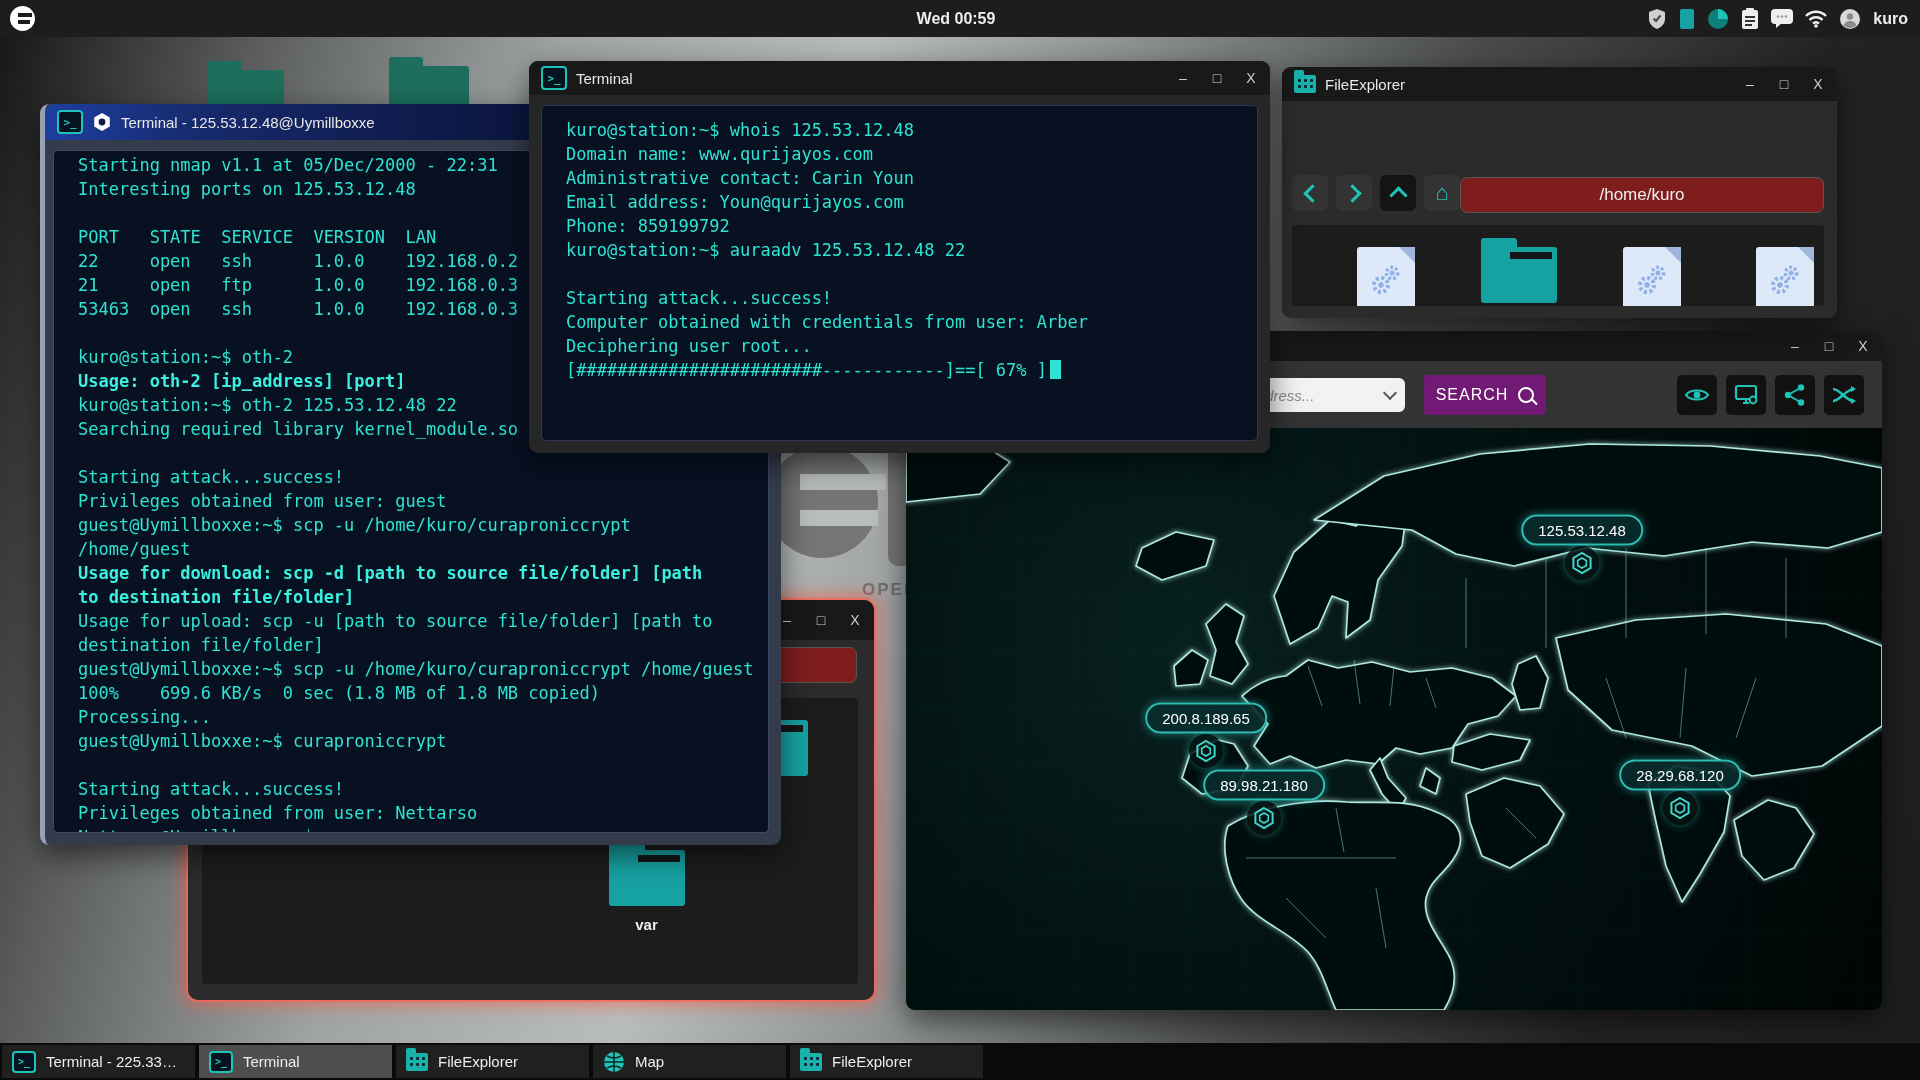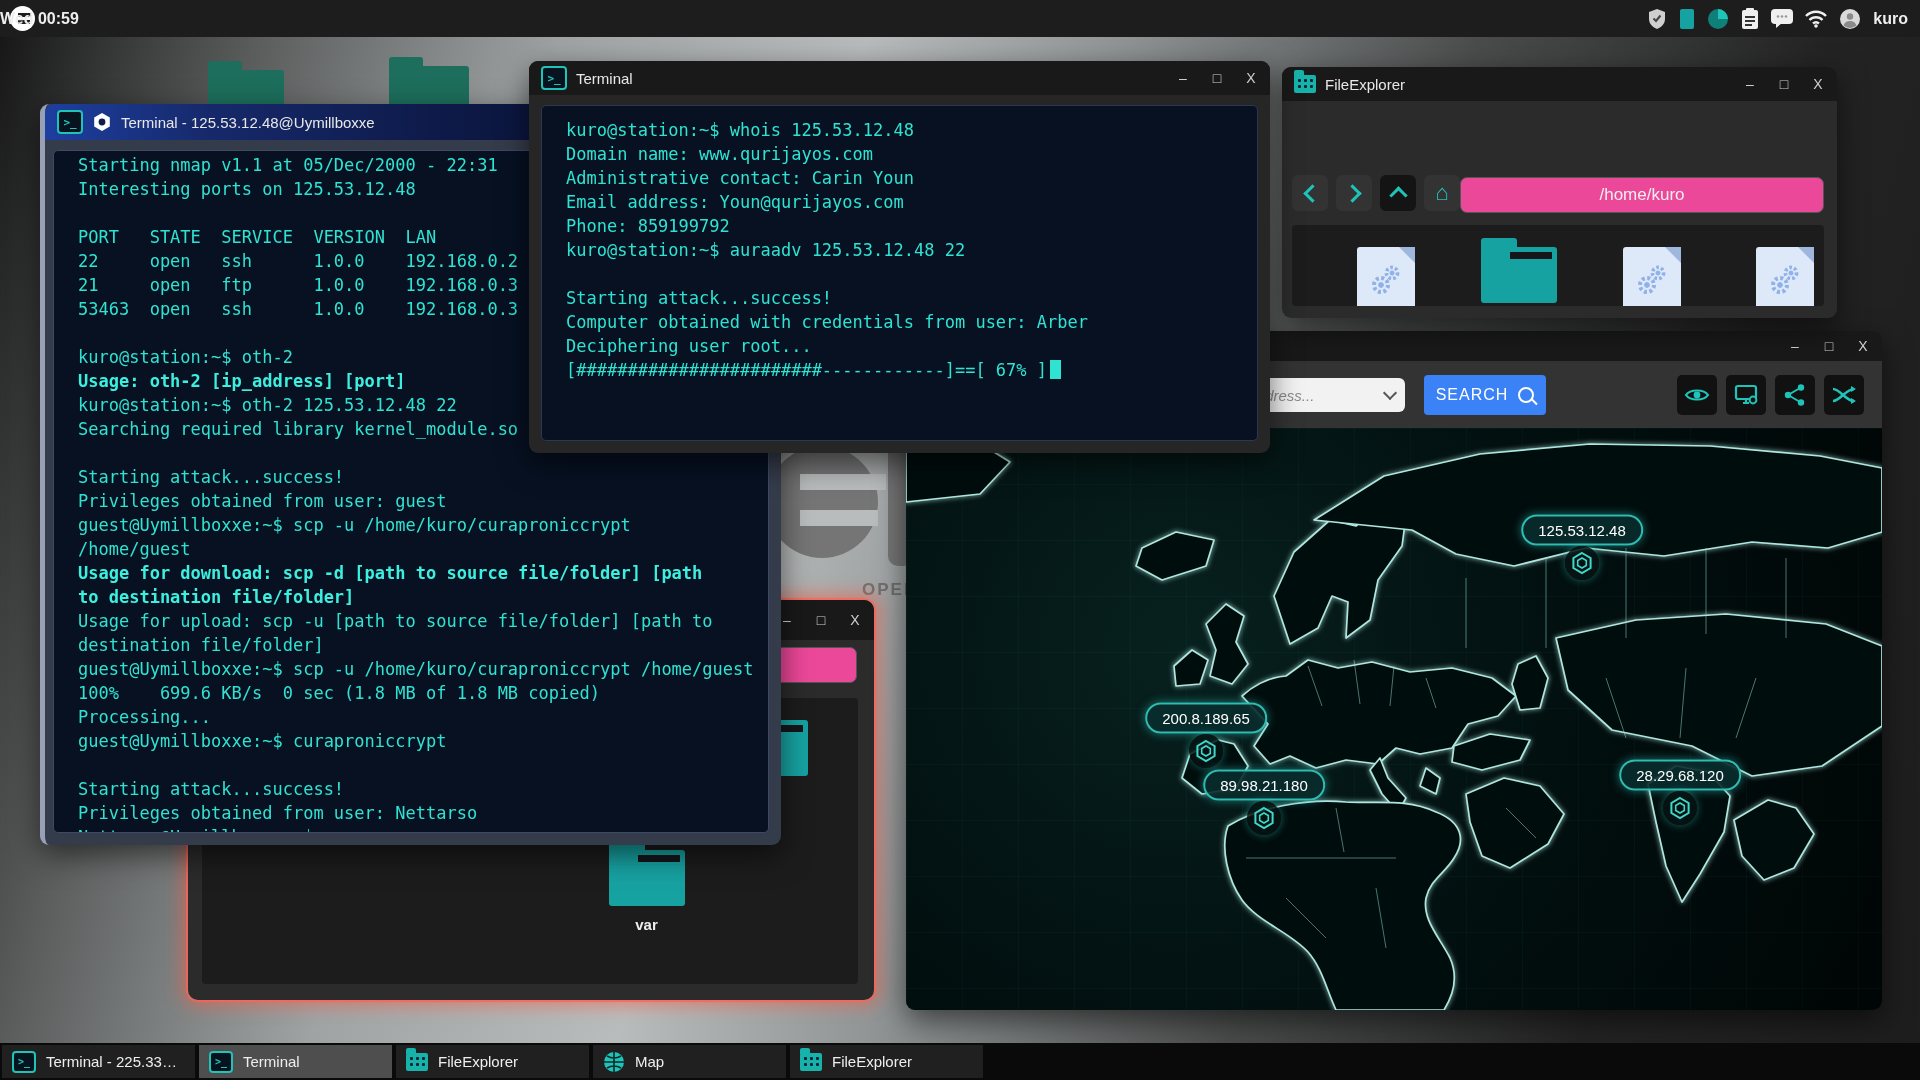--- a/index.html
+++ b/index.html
@@ -16,21 +16,21 @@
   .wm-l{position:absolute;left:122px;top:-6px;width:26px;height:126px;border-radius:10px;background:#757575;}
   .wm-sub{position:absolute;left:96px;top:134px;font-size:17px;letter-spacing:2px;color:#6f6f6f;font-weight:bold;}
   .desk-folder{position:absolute;width:76px;height:58px;background:#1d6e5c;border-radius:3px;}
   .desk-folder::before{content:"";position:absolute;top:-9px;left:0;width:34px;height:12px;background:#1d6e5c;border-radius:3px 3px 0 0;}
   
   .topbar{position:absolute;left:0;top:0;width:1920px;height:37px;background:#1d1d1d;z-index:50;
           display:flex;align-items:center;color:#eee;}
   .tb-logo{position:absolute;left:10px;top:6px;width:25px;height:25px;border-radius:50%;background:#fff;}
   .tb-logo i{position:absolute;left:8px;height:4px;background:#1d1d1d;display:block;}
   .tb-logo i.a{top:7px;width:14px;} .tb-logo i.b{top:14px;width:12px;}
-  .tb-clock{position:absolute;left:0;right:8px;font-size:16px;font-weight:bold;}
+  .tb-clock{position:absolute;left:0;right:8px;text-align:center;font-size:16px;font-weight:bold;}
   .tb-right{position:absolute;right:12px;display:flex;align-items:center;gap:12px;}
   .tb-right svg{display:block;}
   .tb-user{font-size:16px;font-weight:bold;}
   
   .window{position:absolute;border-radius:9px;box-shadow:0 10px 30px rgba(0,0,0,.55);}
   .titlebar{position:absolute;left:0;top:0;right:0;display:flex;align-items:center;gap:9px;
             padding:0 12px;color:#e8e8e8;font-size:15px;border-radius:9px 9px 0 0;}
   .titlebar .spacer{flex:1;}
   .win-controls{display:flex;gap:20px;align-items:center;}
   .win-controls .ctrl{color:#cfcfcf;font-size:14px;width:14px;text-align:center;cursor:default;}
@@ -59,21 +59,21 @@
   
   .fe-body{position:absolute;inset:0;border-radius:9px;background:#2b2b2b;}
   .fe-title{height:34px;background:#191919;}
   .navrow{position:absolute;display:flex;gap:8px;align-items:center;}
   .navbtn{width:36px;height:36px;background:#333;border-radius:6px;display:flex;align-items:center;justify-content:center;}
   .navbtn.pressed{background:#141414;}
   .chev{width:10px;height:10px;border-right:3px solid #1fc3b8;border-bottom:3px solid #1fc3b8;display:block;}
   .chev.left{transform:rotate(135deg);margin-left:4px;} .chev.right{transform:rotate(-45deg);margin-right:4px;}
   .chev.up{transform:rotate(-135deg);margin-top:5px;}
   .home-glyph{color:#1fc3b8;font-size:22px;line-height:1;}
-  .pathfield{background:#ec4899;border:1px solid #555;border-radius:7px;color:#eee;font-size:17px;
+  .pathfield{background:#7f1d1d;border:1px solid #555;border-radius:7px;color:#eee;font-size:17px;
              display:flex;align-items:center;justify-content:center;}
   .fe-content{position:absolute;background:#1c1c1c;border-radius:4px;overflow:hidden;}
   .file-item{position:absolute;width:116px;text-align:center;color:#eee;font-size:15px;font-weight:bold;}
   .file-item .label{margin-top:10px;white-space:nowrap;overflow:hidden;text-overflow:ellipsis;}
   .folder-big{width:76px;height:56px;background:#17a2a2;border-radius:3px;position:relative;margin:0 auto;}
   .folder-big::before{content:"";position:absolute;top:-9px;left:0;width:36px;height:11px;background:#17a2a2;border-radius:3px 3px 0 0;}
   .folder-big::after{content:"";position:absolute;top:5px;right:5px;width:42px;height:7px;background:#14161a;}
   .gearfile{width:58px;height:70px;margin:0 auto;position:relative;background:#dde8f8;border-radius:3px;}
   .gearfile::before{content:"";position:absolute;right:0;top:0;border-style:solid;border-width:0 16px 16px 0;
                     border-color:transparent #9fb6dd transparent transparent;}
@@ -92,21 +92,21 @@
   #fe-red .fe-content{left:14px;top:98px;right:16px;bottom:16px;}
   #fe-red .file-item{width:123px;}
   
   #map-win{left:906px;top:331px;width:976px;height:679px;background:#2c2c2c;z-index:3;}
   #map-win .titlebar{height:30px;background:#191919;}
   .map-toolbar{position:absolute;left:0;top:30px;width:100%;height:67px;background:#333;}
   .addr-combo{position:absolute;left:269px;top:17px;width:230px;height:34px;background:#f2f2f2;border-radius:6px;
               display:flex;align-items:center;padding:0 10px 0 14px;box-sizing:border-box;}
   .addr-combo .ph{flex:1;font-style:italic;color:#8a8a8a;font-size:15px;white-space:nowrap;overflow:hidden;}
   .addr-combo .dd{width:8px;height:8px;border-right:2px solid #555;border-bottom:2px solid #555;transform:rotate(45deg);margin-top:-4px;}
-  .search-btn{position:absolute;left:518px;top:14px;width:122px;height:40px;background:#3b82f6;border-radius:4px;
+  .search-btn{position:absolute;left:518px;top:14px;width:122px;height:40px;background:#701a75;border-radius:4px;
               color:#fff;font-size:16px;letter-spacing:1px;display:flex;align-items:center;justify-content:center;gap:10px;}
   .mag{width:12px;height:12px;border:2px solid #fff;border-radius:50%;position:relative;display:block;}
   .mag::after{content:"";position:absolute;width:7px;height:2px;background:#fff;transform:rotate(45deg);right:-6px;bottom:-2px;}
   .map-tools{position:absolute;right:18px;top:14px;display:flex;gap:9px;}
   .tool-btn{width:40px;height:40px;background:#111;border-radius:5px;display:flex;align-items:center;justify-content:center;}
   .map-content{position:absolute;left:0;top:97px;width:976px;height:582px;border-radius:0 0 9px 9px;overflow:hidden;
     background:radial-gradient(circle at 28% 38%,#07211f 0%,#021010 48%,#000505 100%);}
   .map-grid{position:absolute;inset:0;opacity:.55;
     background-image:linear-gradient(rgba(46,200,190,.08) 1px,transparent 1px),linear-gradient(90deg,rgba(46,200,190,.08) 1px,transparent 1px);
     background-size:56px 56px;}

